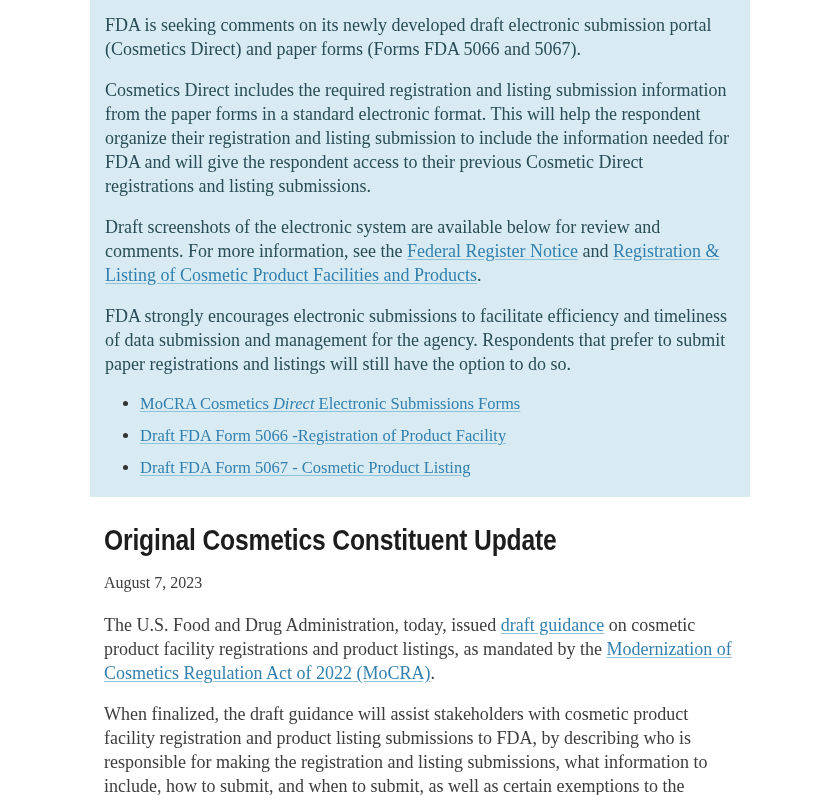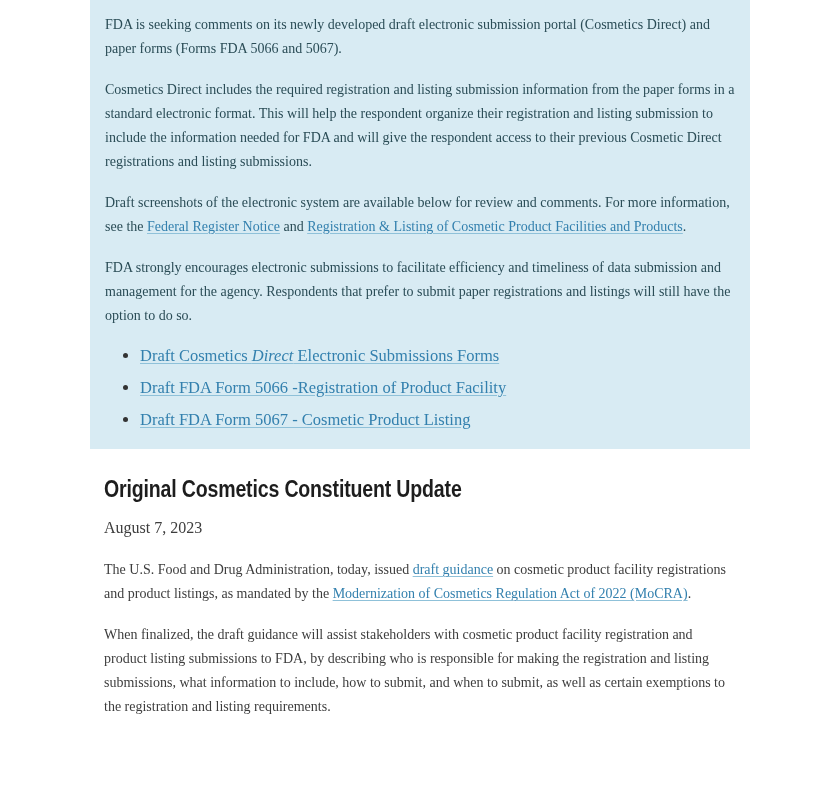--- a/index.html
+++ b/index.html
@@ -23,21 +23,21 @@
   .content {
     width: 660px;
     margin-left: 90px;
   }
   .callout {
     background: var(--callout-bg);
     color: var(--callout-text);
     padding: 13px 15px 17px 15px;
   }
   .callout p, .article p {
-    font-size: 14px;
+    font-size: 18px;
     line-height: 24px;
     margin: 0 0 17px 0;
   }
   .callout p:last-of-type { margin-bottom: 16px; }
   .callout ul {
     padding-left: 35px;
     margin: 0;
     list-style: disc;
   }
   .callout li {
@@ -54,21 +54,21 @@
     text-underline-offset: 2px;
     cursor: pointer;
   }
   .article {
     padding: 0 15px 0 14px;
     color: var(--body-text);
   }
   .article h2 {
     font-family: "Liberation Sans", "DejaVu Sans", sans-serif;
     font-weight: 700;
-    font-size: 23px;
+    font-size: 29px;
     line-height: 1.15;
     color: var(--heading-text);
     margin: 27px 0 15px 0;
     white-space: nowrap;
   }
   .article h2 .squeeze {
     display: inline-block;
     transform: scaleX(0.85);
     transform-origin: 0 50%;
     letter-spacing: -0.2px;
@@ -83,21 +83,21 @@
 <body>
 
 <div class="content">
 
   <div class="callout">
     <p><span>FDA is seeking comments on its newly developed draft electronic submission portal (Cosmetics Direct) and paper forms (Forms FDA 5066 and 5067).</span></p>
     <p><span>Cosmetics Direct includes the required registration and listing submission information from the paper forms in a standard electronic format. This will help the respondent organize their registration and listing submission to include the information needed for FDA and will give the respondent access to their previous Cosmetic Direct registrations and listing submissions.</span></p>
     <p><span>Draft screenshots of the electronic system are available below for review and comments. For more information, see the </span><a class="lnk" href="#">Federal Register Notice</a><span> and </span><a class="lnk" href="#">Registration &amp; Listing of Cosmetic Product Facilities and Products</a><span>.</span></p>
     <p><span>FDA strongly encourages electronic submissions to facilitate efficiency and timeliness of data submission and management for the agency. Respondents that prefer to submit paper registrations and listings will still have the option to do so.</span></p>
     <ul>
-      <li><a class="lnk" href="#">Draft Cosmetics </a><a class="lnk" href="#" style="font-style: italic;">Direct</a><a class="lnk" href="#"> Electronic Submissions Forms</a></li>
+      <li><a class="lnk" href="#">MoCRA Cosmetics </a><a class="lnk" href="#" style="font-style: italic;">Direct</a><a class="lnk" href="#"> Electronic Submissions Forms</a></li>
       <li><a class="lnk" href="#">Draft FDA Form 5066 -Registration of Product Facility</a></li>
       <li><a class="lnk" href="#">Draft FDA Form 5067 - Cosmetic Product Listing</a></li>
     </ul>
   </div>
 
   <div class="article">
     <h2><span class="squeeze">Original Cosmetics Constituent Update</span></h2>
     <p class="date">August 7, 2023</p>
     <p><span>The U.S. Food and Drug Administration, today, issued </span><a class="lnk" href="#">draft guidance</a><span> on cosmetic product facility registrations and product listings, as mandated by the </span><a class="lnk" href="#">Modernization of Cosmetics Regulation Act of 2022 (MoCRA)</a><span>.</span></p>
     <p><span>When finalized, the draft guidance will assist stakeholders with cosmetic product facility registration and product listing submissions to FDA, by describing who is responsible for making the registration and listing submissions, what information to include, how to submit, and when to submit, as well as certain exemptions to the registration and listing requirements.</span></p>

